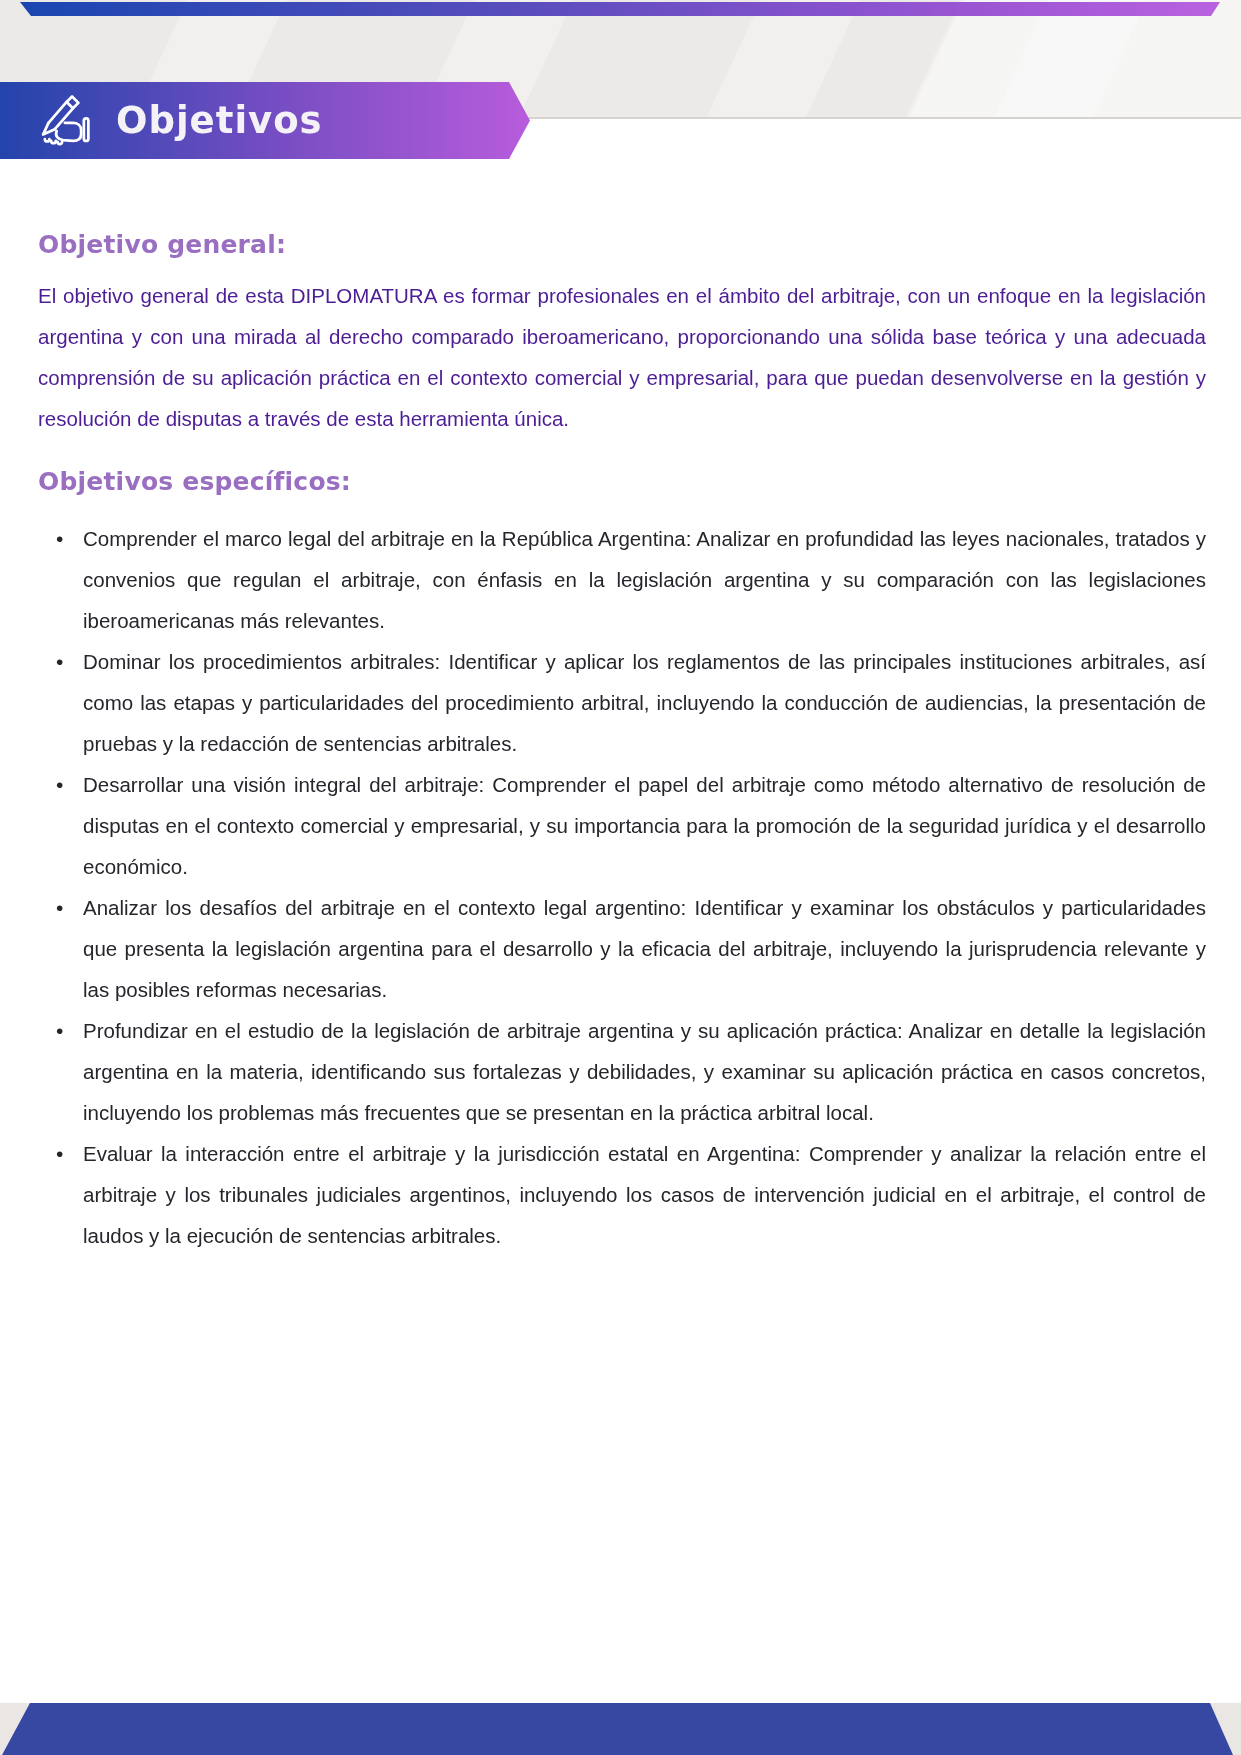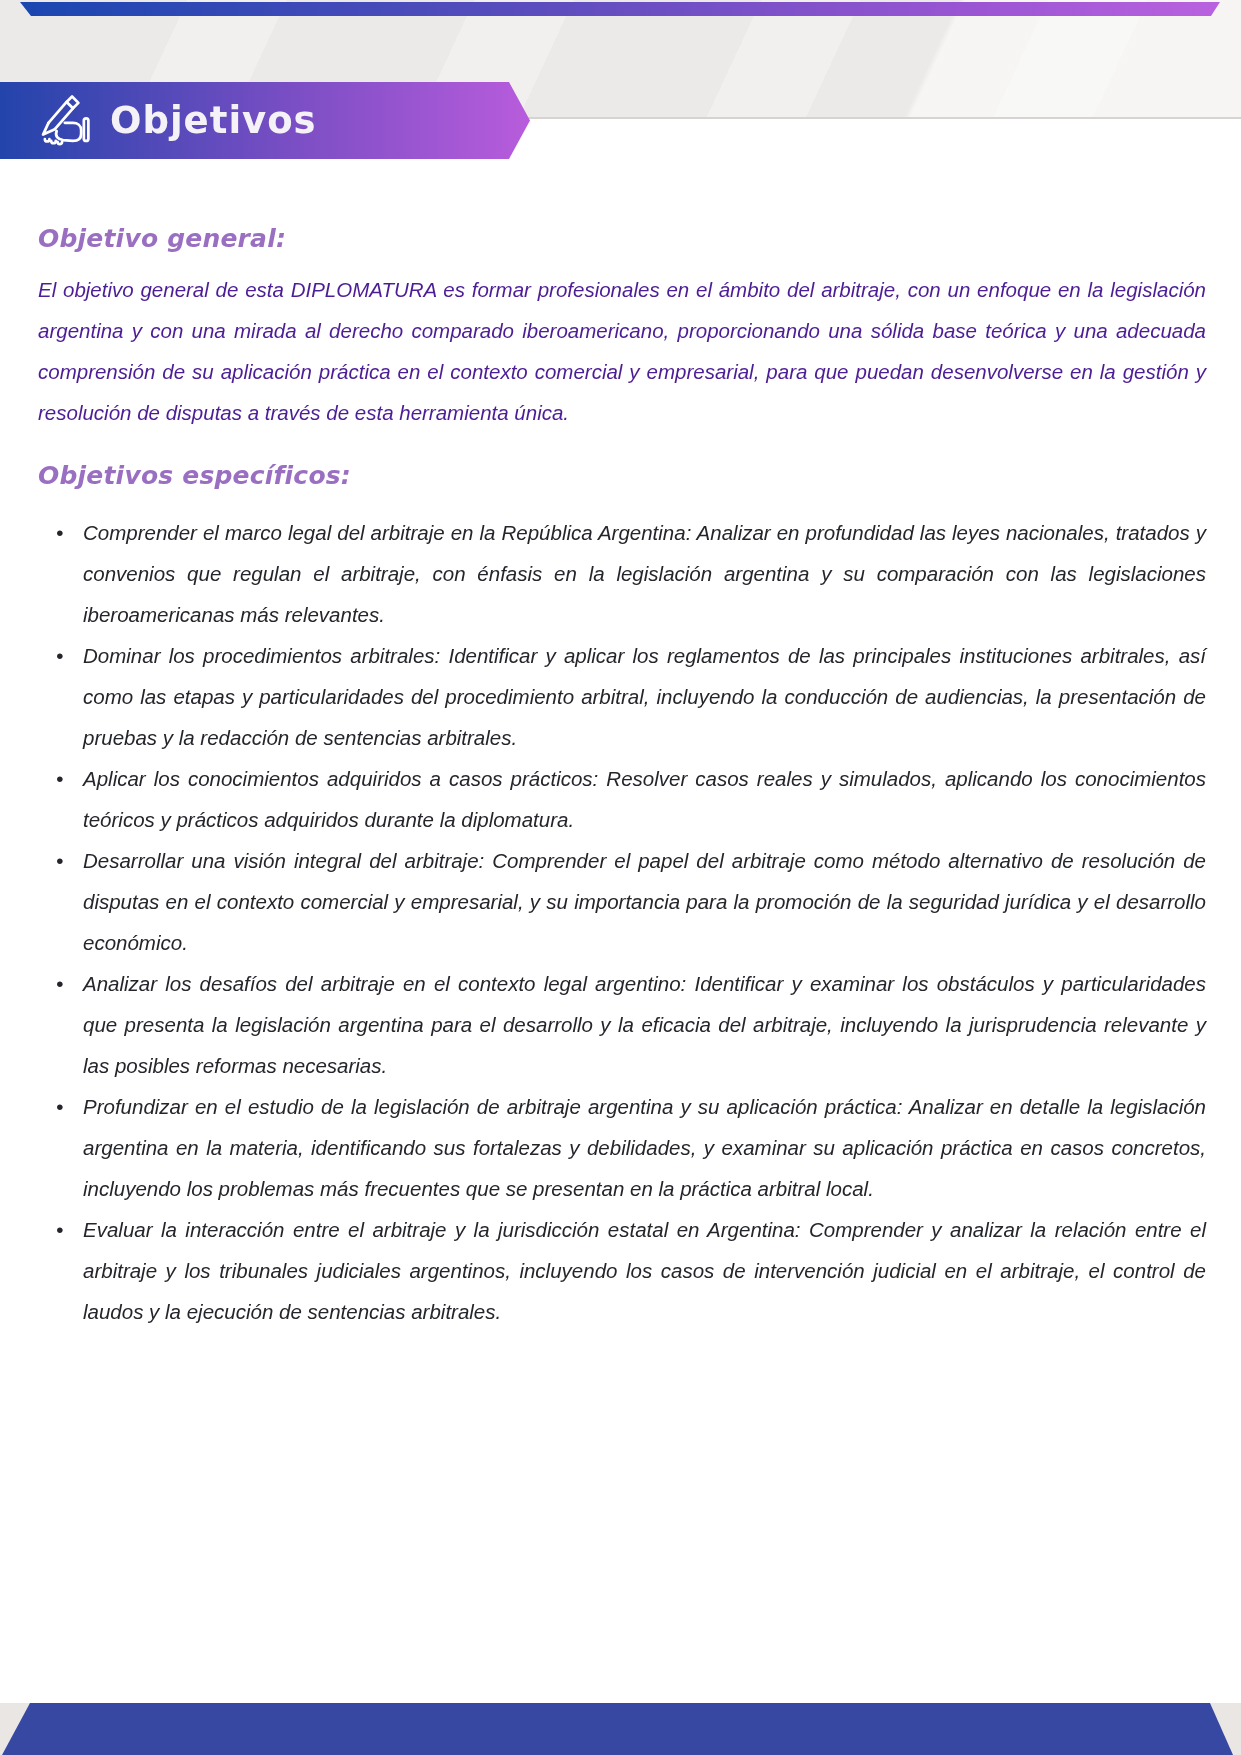--- a/index.html
+++ b/index.html
@@ -31,26 +31,26 @@
 
   
   .banner {
     position:absolute; top:82px; left:0; width:530px; height:77px;
     background:linear-gradient(90deg, #2344AB 0%, #7A4EC4 55%, #B85CDC 100%);
     clip-path:polygon(0 0, 509px 0, 530px 50%, 509px 100%, 0 100%);
     display:flex; align-items:center; padding-left:34px; box-sizing:border-box;
   }
   .banner-icon { width:58px; height:58px; flex:0 0 auto; }
   .banner-title {
-    margin-left:18px; color:#F4F2F7; font-size:37px; font-weight:bold;
+    margin-left:24px; color:#F4F2F7; font-size:37px; font-weight:bold;
     letter-spacing:1px; font-family:"DejaVu Sans", sans-serif;
   }
 
   
-  .content { position:absolute; top:224px; left:38px; width:1168px;font-style:italic; }
+  .content { position:absolute; top:230px; left:38px; width:1168px; }
   .section-heading {
     margin:0 0 16px 0; color:#9A6FC2; font-size:25px; font-weight:bold;
     letter-spacing:.2px; font-family:"DejaVu Sans", sans-serif;
   }
   .section-heading.second { margin-top:28px; margin-bottom:22px; }
   .general-paragraph {
     margin:0; color:#4c1d95; font-size:20.5px; line-height:41px;
     text-align:justify;
   }
   ul.bullets { margin:0; padding:0 0 0 45px; list-style:none; }
@@ -100,21 +100,20 @@
   </div>
 
   <div class="content">
     <h2 class="section-heading">Objetivo general:</h2>
     <p class="general-paragraph">El objetivo general de esta DIPLOMATURA es formar profesionales en el ámbito del arbitraje, con un enfoque en la legislación argentina y con una mirada al derecho comparado iberoamericano, proporcionando una sólida base teórica y una adecuada comprensión de su aplicación práctica en el contexto comercial y empresarial, para que puedan desenvolverse en la gestión y resolución de disputas a través de esta herramienta única.</p>
 
     <h2 class="section-heading second">Objetivos específicos:</h2>
     <ul class="bullets">
       <li>Comprender el marco legal del arbitraje en la República Argentina: Analizar en profundidad las leyes nacionales, tratados y convenios que regulan el arbitraje, con énfasis en la legislación argentina y su comparación con las legislaciones iberoamericanas más relevantes.</li>
       <li>Dominar los procedimientos arbitrales: Identificar y aplicar los reglamentos de las principales instituciones arbitrales, así como las etapas y particularidades del procedimiento arbitral, incluyendo la conducción de audiencias, la presentación de pruebas y la redacción de sentencias arbitrales.</li>
-      <li>Aplicar los conocimientos adquiridos a casos prácticos: Resolver casos reales y simulados, aplicando los conocimientos teóricos y prácticos adquiridos durante la diplomatura.</li>
       <li>Desarrollar una visión integral del arbitraje: Comprender el papel del arbitraje como método alternativo de resolución de disputas en el contexto comercial y empresarial, y su importancia para la promoción de la seguridad jurídica y el desarrollo económico.</li>
       <li>Analizar los desafíos del arbitraje en el contexto legal argentino: Identificar y examinar los obstáculos y particularidades que presenta la legislación argentina para el desarrollo y la eficacia del arbitraje, incluyendo la jurisprudencia relevante y las posibles reformas necesarias.</li>
       <li>Profundizar en el estudio de la legislación de arbitraje argentina y su aplicación práctica: Analizar en detalle la legislación argentina en la materia, identificando sus fortalezas y debilidades, y examinar su aplicación práctica en casos concretos, incluyendo los problemas más frecuentes que se presentan en la práctica arbitral local.</li>
       <li>Evaluar la interacción entre el arbitraje y la jurisdicción estatal en Argentina: Comprender y analizar la relación entre el arbitraje y los tribunales judiciales argentinos, incluyendo los casos de intervención judicial en el arbitraje, el control de laudos y la ejecución de sentencias arbitrales.</li>
     </ul>
   </div>
 
   <div class="footer-gray"></div>
   <div class="footer-blue"></div>
 

